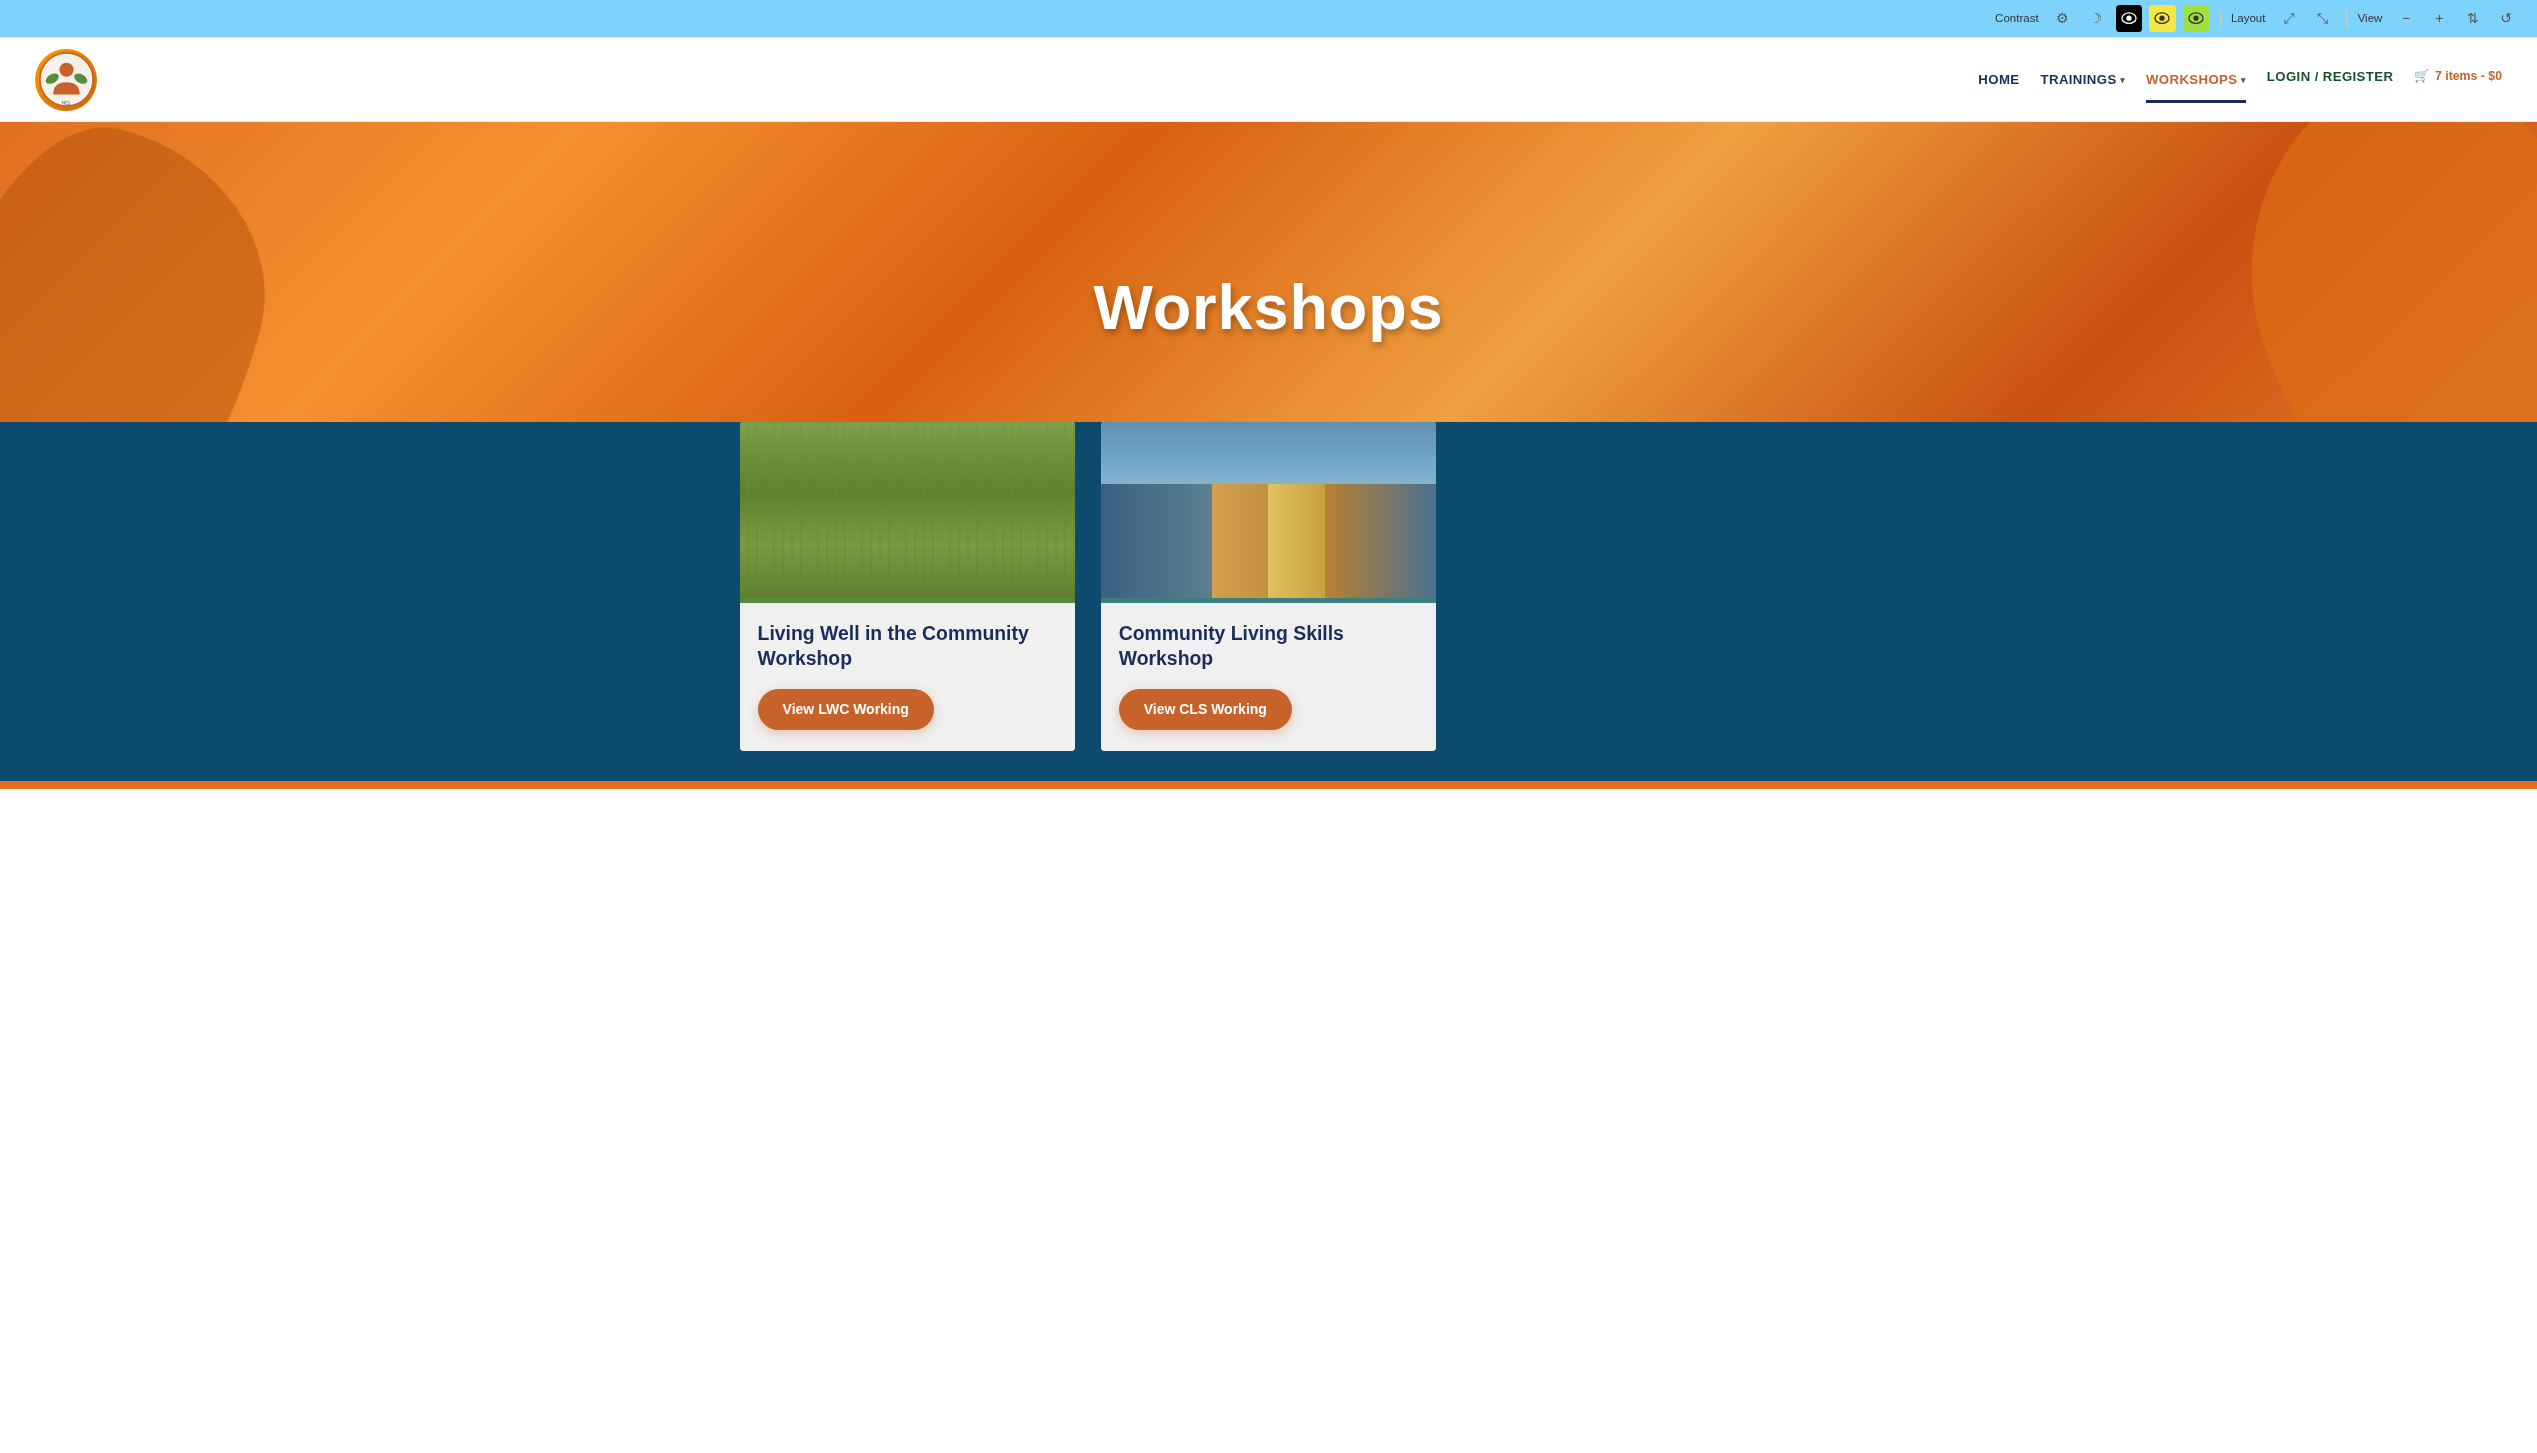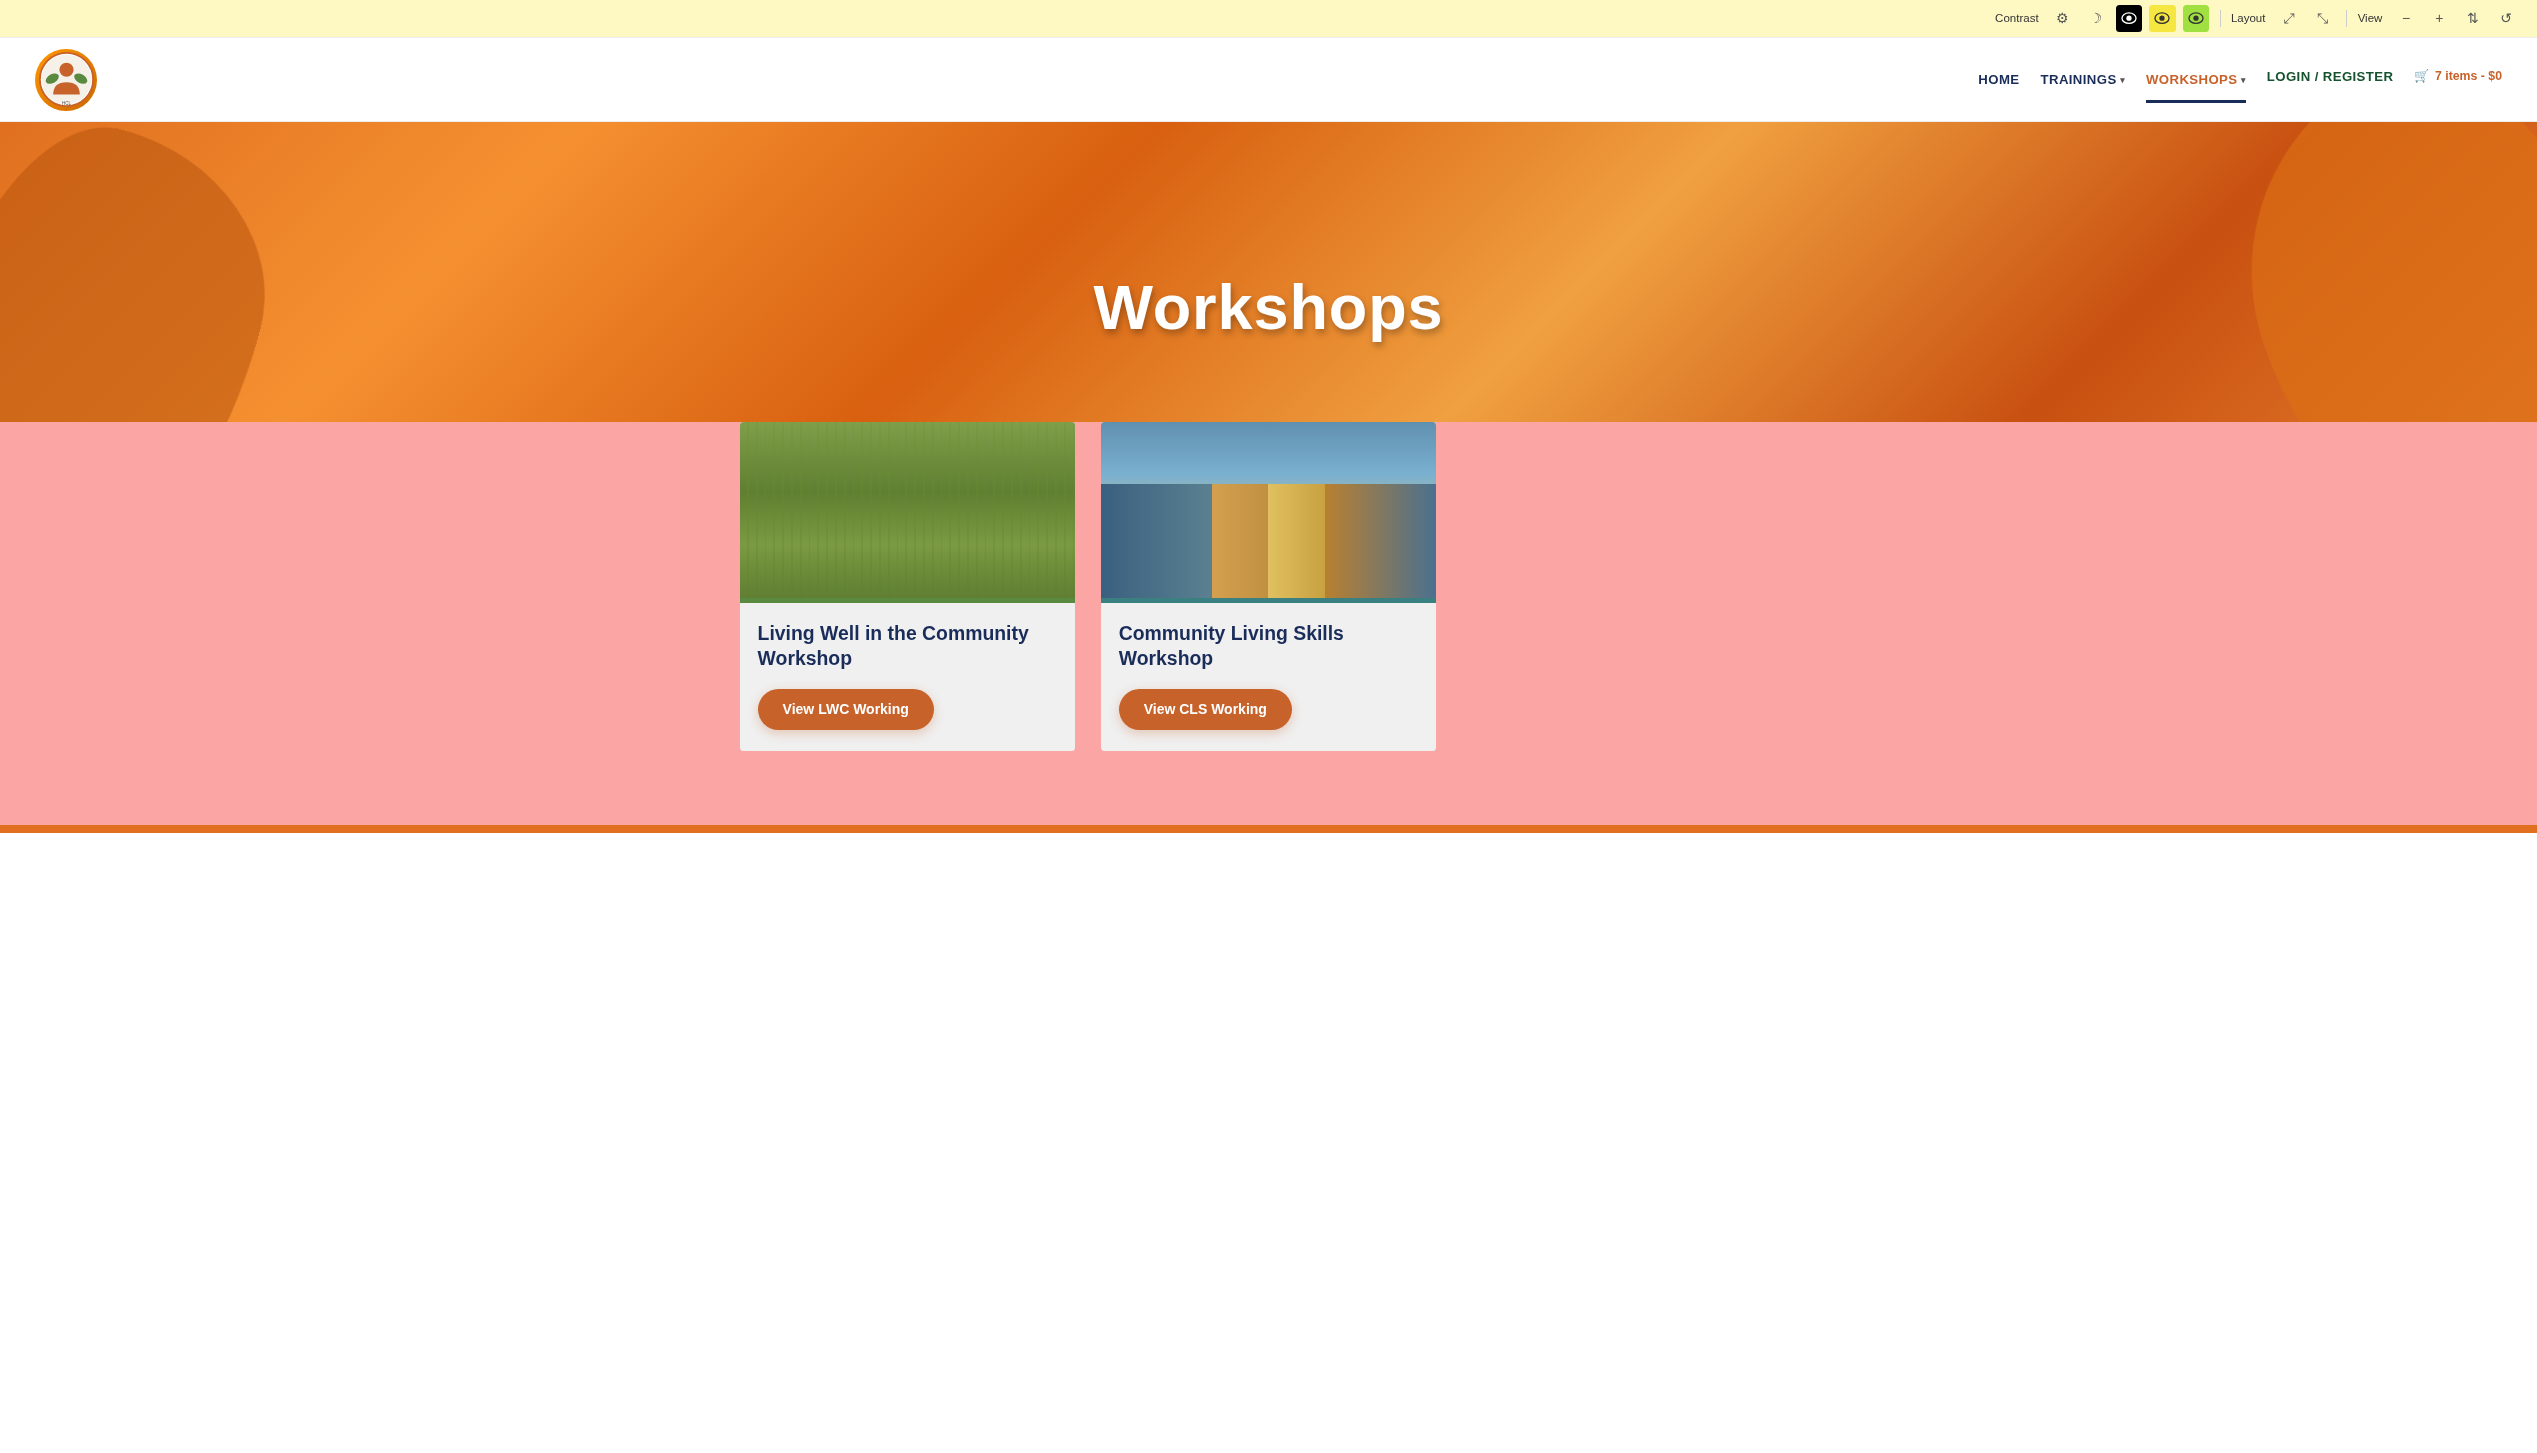--- a/index.html
+++ b/index.html
@@ -4,21 +4,21 @@
   <style>
     * { margin: 0; padding: 0; box-sizing: border-box; }
     body { font-family: Arial, sans-serif; background: #fff; }
 
     
     .access-toolbar {
       display: flex;
       align-items: center;
       justify-content: flex-end;
       padding: 5.3px 17.6px;
-      background: #fef9c3;
+      background: #7dd3fc;
       border-bottom: 0.9px solid #eee;
       gap: 7px;
     }
     .access-toolbar .toolbar-label {
       font-size: 11.5px;
       color: #333;
       margin-right: 3.5px;
     }
     .access-toolbar .toolbar-icon {
       width: 26.4px;
@@ -179,22 +179,22 @@
       z-index: 2;
       font-size: 63px;
       font-weight: 900;
       color: #fff;
       text-shadow: 1.8px 3.5px 7px rgba(0,0,0,0.3);
       letter-spacing: 0.9px;
     }
 
     
     .cards-section {
-      background: #fca5a5;
-      padding: 0 70px 74px;
+      background: #0c4a6e;
+      padding: 0 70px 30px;
       margin-top: -70px;
       position: relative;
       z-index: 3;
     }
     .cards-grid {
       display: grid;
       grid-template-columns: repeat(3, 1fr);
       gap: 26.4px;
       max-width: 1057px;
       margin: 0 auto;

